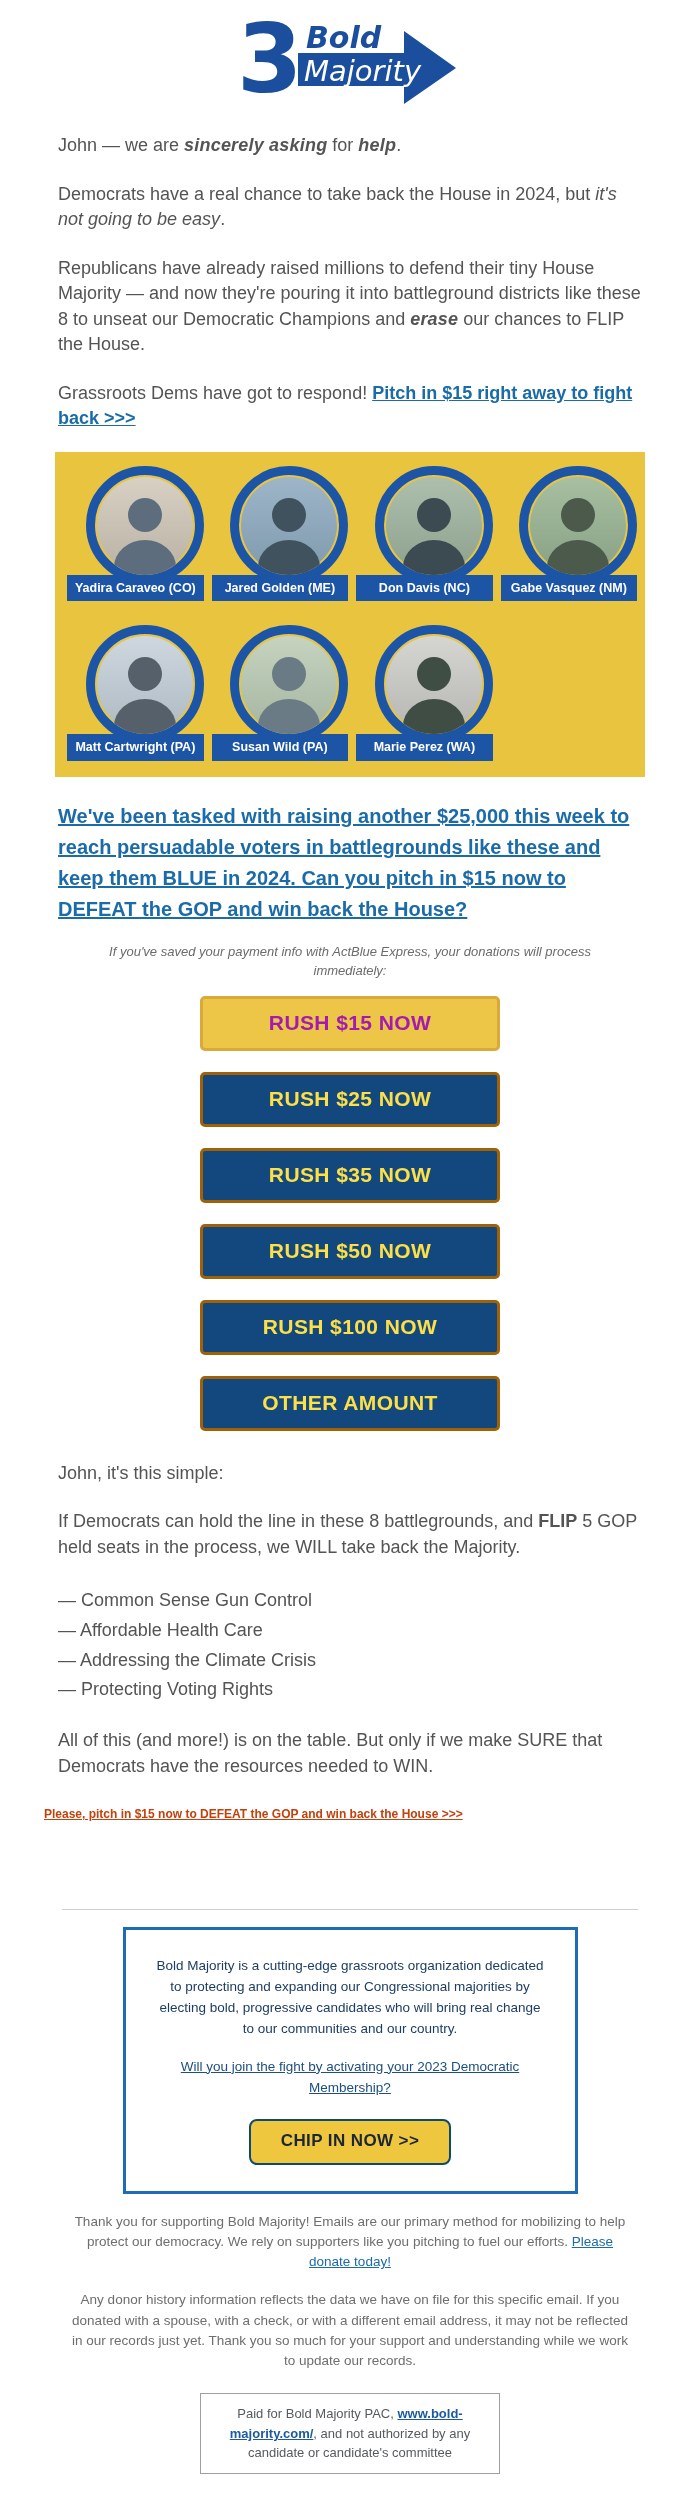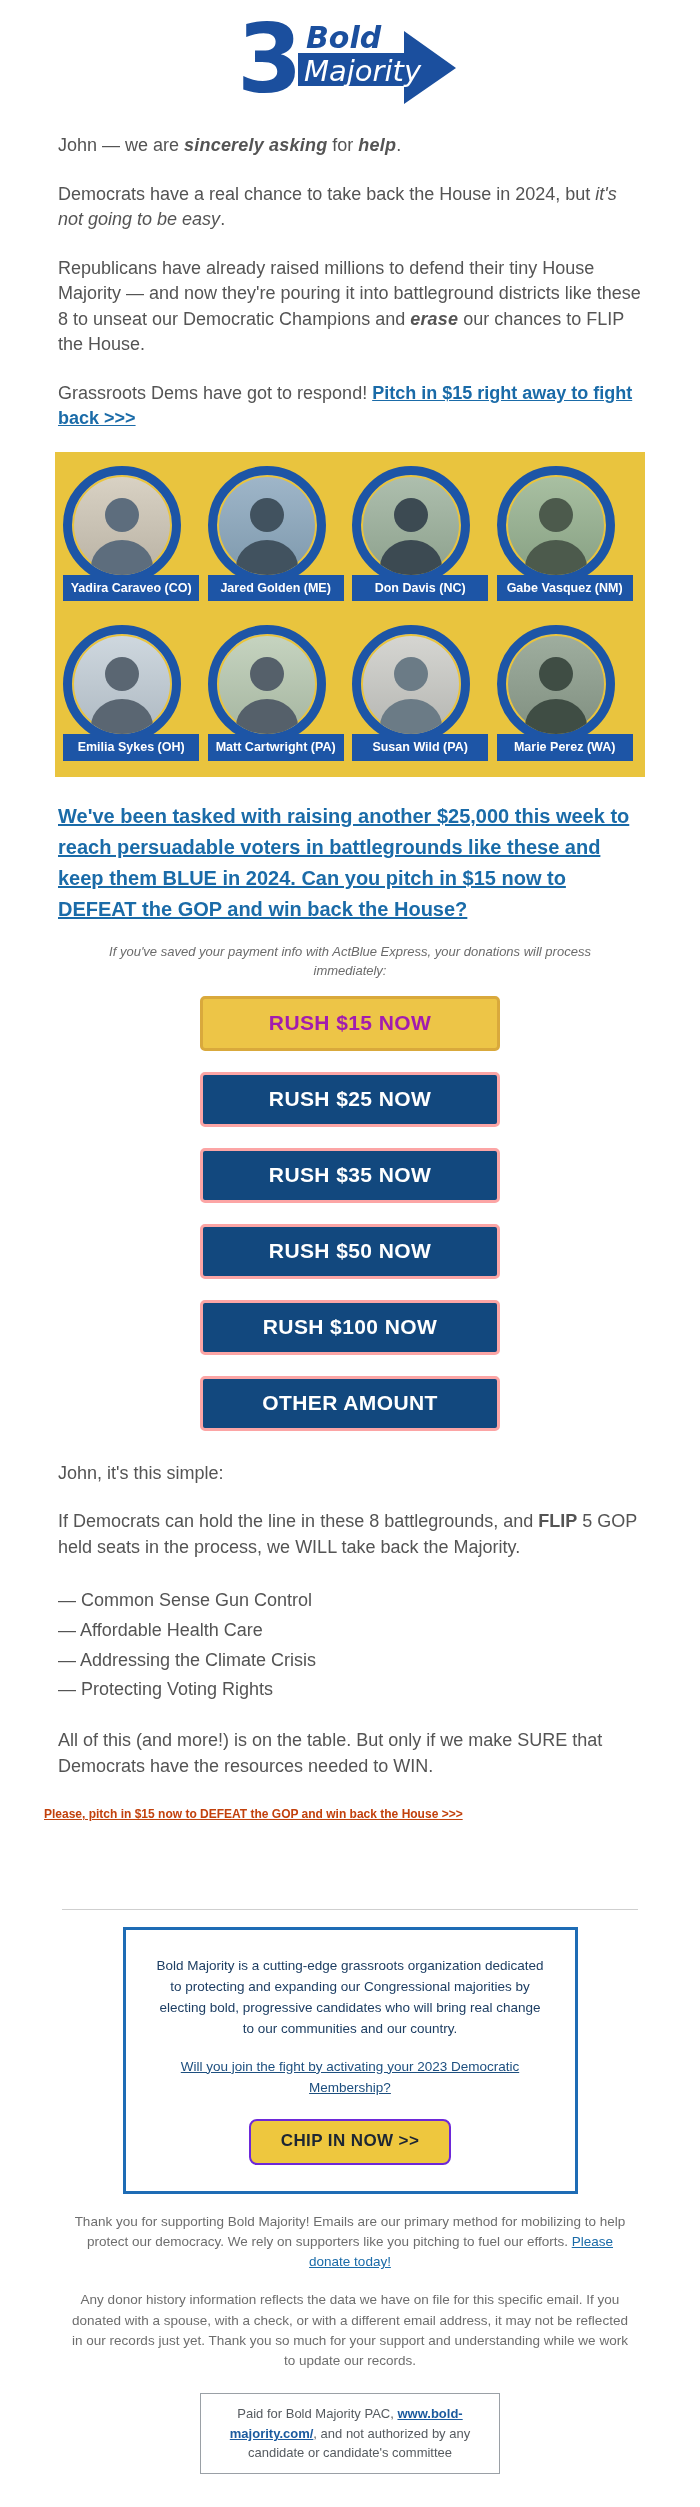--- a/index.html
+++ b/index.html
@@ -33,21 +33,21 @@
   
   .grid {
     margin: 20px 55px 0 55px;
     background: #e9c43e;
     padding: 14px 8px 16px 8px;
     display: grid;
     grid-template-columns: repeat(4, 1fr);
     row-gap: 24px;
     column-gap: 4px;
   }
-  .card { display: flex; flex-direction: column; align-items: flex-start; }
+  .card { display: flex; flex-direction: column; align-items: flex-end; }
   .photo {
     width: 118px; height: 118px;
     border-radius: 50%;
     border: 9px solid #1d55a6;
     box-shadow: inset 0 0 0 2px #e9c43e;
     overflow: hidden;
     position: relative;
     z-index: 0;
   }
   .photo svg { width: 100%; height: 100%; display: block; }
@@ -105,22 +105,22 @@
     cursor: pointer;
   }
   .btn.yellow {
     background: #edc547;
     border: 3px solid #d9a93c;
     color: #a21caf;
     margin-top: 15px;
   }
   .btn.blue {
     background: #12487e;
-    border: 3px solid #fca5a5;
-    color: #ffffff;
+    border: 3px solid #a16207;
+    color: #fde047;
   }
   
   .list { padding: 0 58px; margin: 26px 0 0 0; font-size: 18px; line-height: 1.65; }
   .please {
     display: block;
     margin: 26px 58px 0 44px;
     color: #c2410c;
     font-size: 12px;
     font-weight: bold;
     text-decoration: underline;
@@ -144,21 +144,21 @@
     margin-top: 17px;
     color: #1d4f7f;
     text-decoration: underline;
     cursor: pointer;
   }
   .chip-btn {
     margin: 20px auto 2px auto;
     width: 202px;
     height: 46px;
     background: #eec73e;
-    border: 2px solid #6d28d9;
+    border: 2px solid #0c4a6e;
     border-radius: 8px;
     color: #1d2633;
     font-weight: bold;
     font-size: 17px;
     letter-spacing: 0.4px;
     display: flex;
     align-items: center;
     justify-content: center;
     cursor: pointer;
   }
@@ -237,29 +237,20 @@
         <svg viewBox="0 0 100 100">
             <circle cx="50" cy="40" r="17" fill="#4c5a4c"></circle>
             <ellipse cx="50" cy="92" rx="31" ry="27" fill="#4c5a4c"></ellipse>
           </svg>
       </div>
       <div class="plate">Gabe Vasquez (NM)</div>
     </div>
     <div class="card">
       <div class="photo">
         <svg viewBox="0 0 100 100">
-            <circle cx="50" cy="40" r="17" fill="#5a6672"></circle>
-            <ellipse cx="50" cy="92" rx="31" ry="27" fill="#5a6672"></ellipse>
-          </svg>
-      </div>
-      <div class="plate">Emilia Sykes (OH)</div>
-    </div>
-    <div class="card">
-      <div class="photo">
-        <svg viewBox="0 0 100 100">
             <circle cx="50" cy="40" r="17" fill="#55606a"></circle>
             <ellipse cx="50" cy="92" rx="31" ry="27" fill="#55606a"></ellipse>
           </svg>
       </div>
       <div class="plate">Matt Cartwright (PA)</div>
     </div>
     <div class="card">
       <div class="photo">
         <svg viewBox="0 0 100 100">
             <circle cx="50" cy="40" r="17" fill="#6b7b86"></circle>

